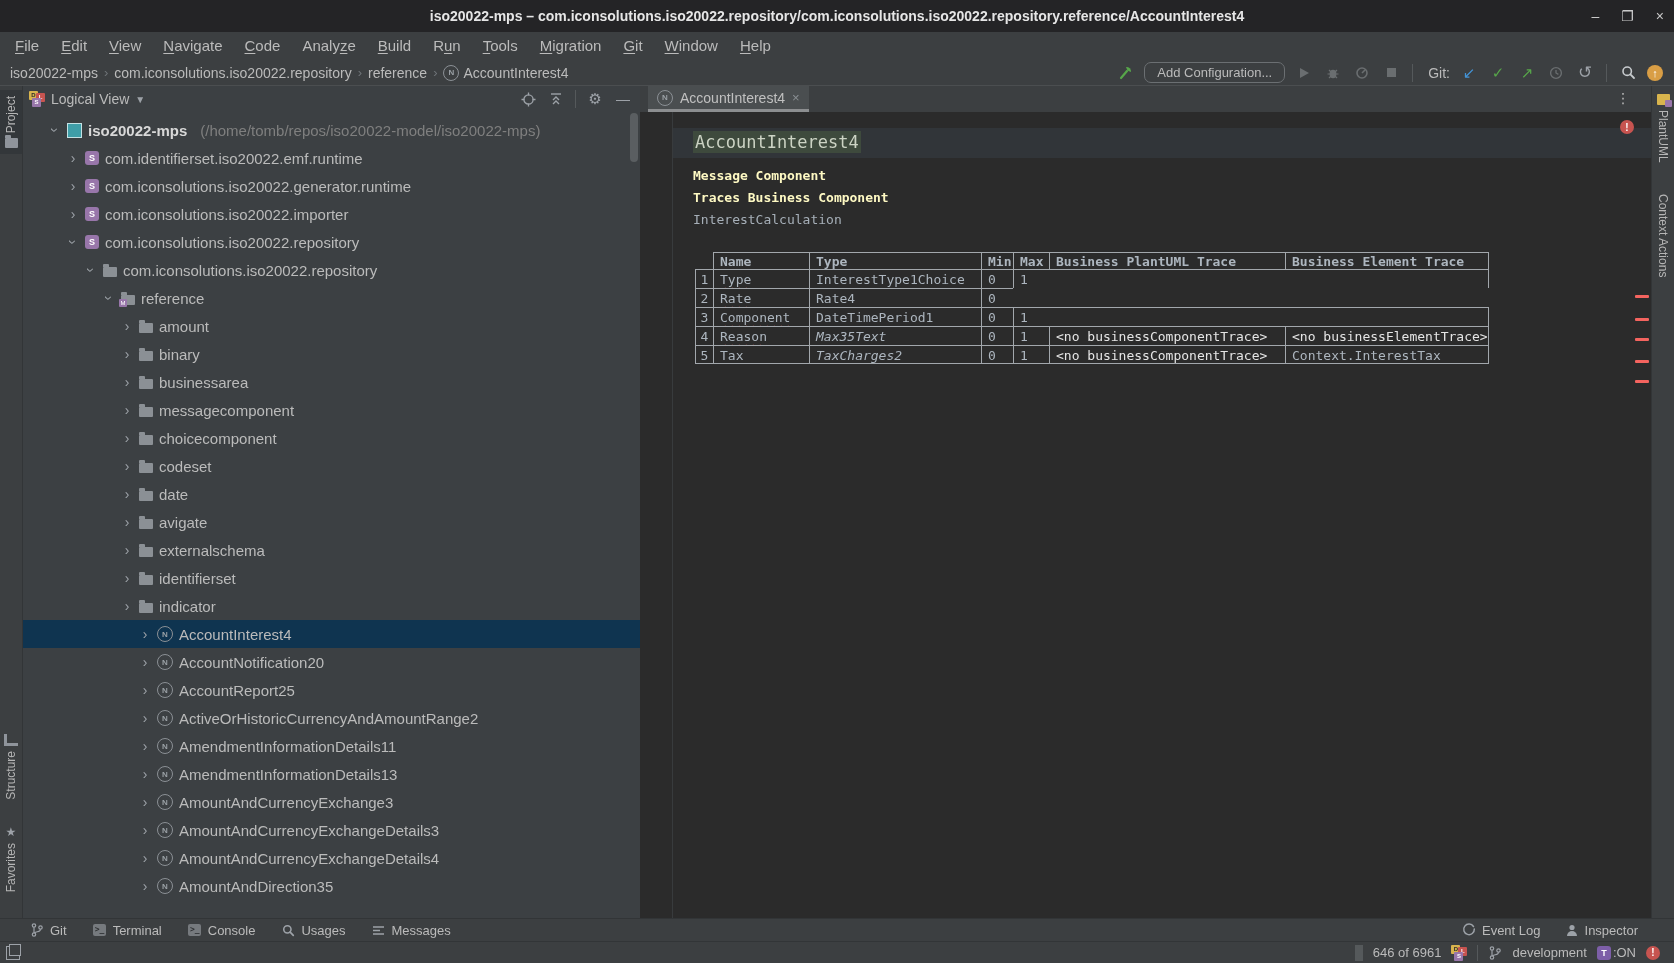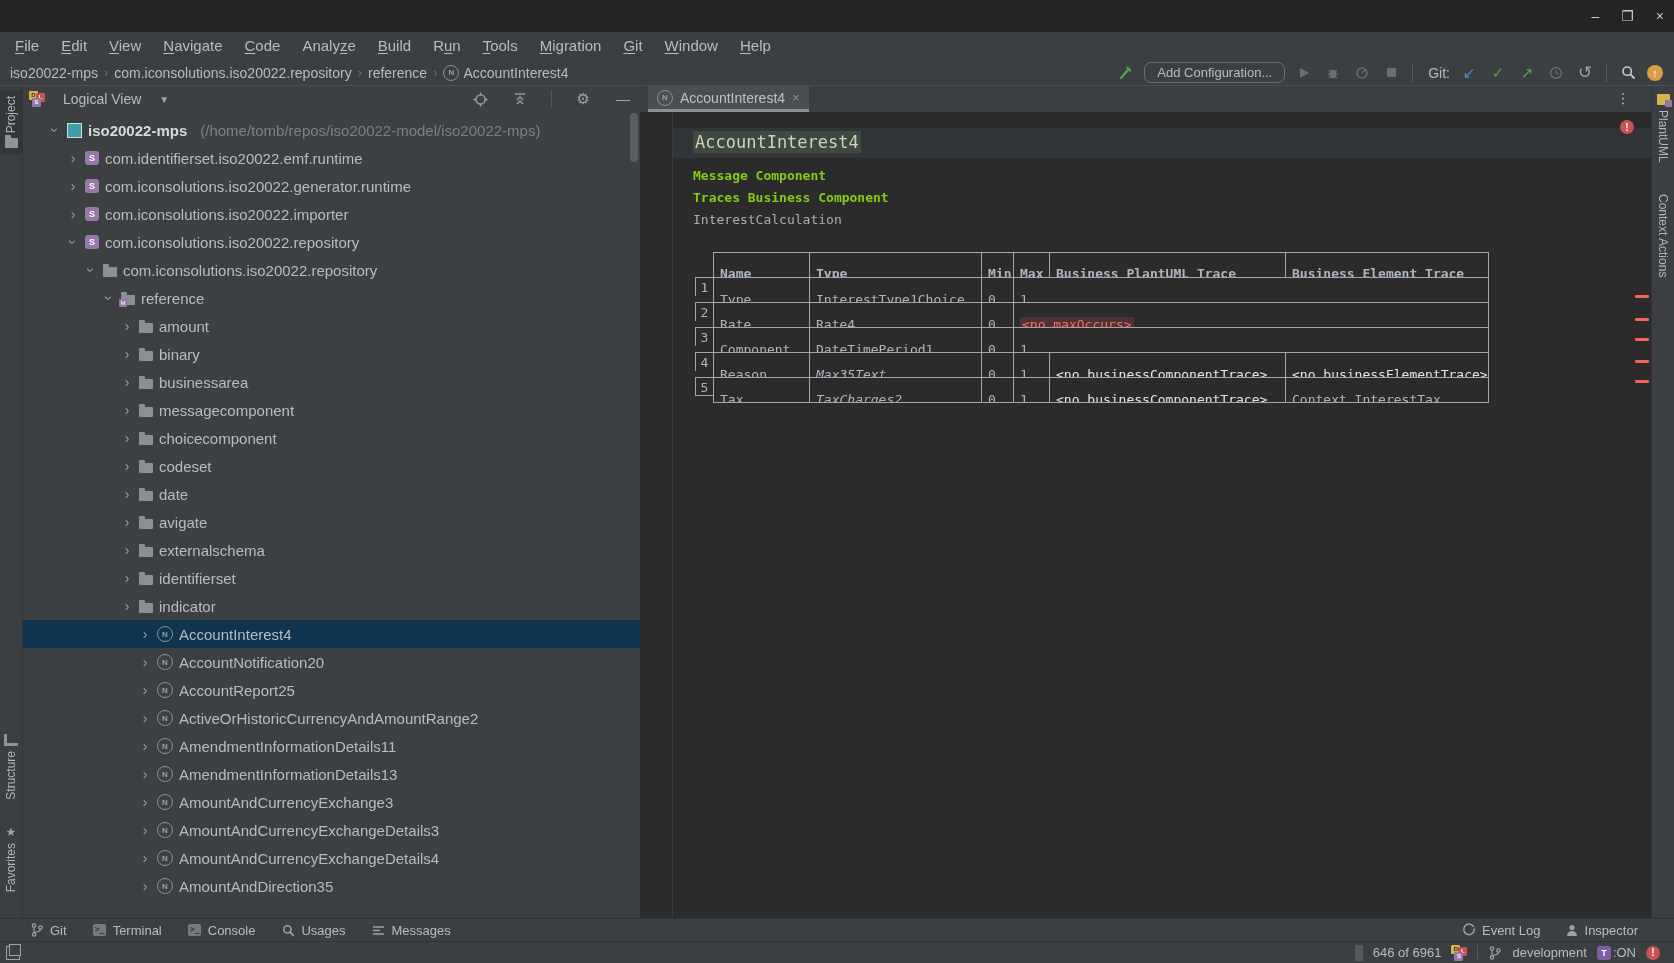--- a/index.html
+++ b/index.html
@@ -47,21 +47,21 @@
   .vlabel-right{writing-mode:vertical-rl;}
   #stripe-project{top:4px;background:#33373a;padding:6px 0;}
   #stripe-structure{top:648px;} #stripe-favorites{top:740px;}
   .mini-ic{width:13px;height:10px;background:#8f949b;border-radius:1px;position:relative;}
   .mini-ic::before{content:"";position:absolute;left:0;top:-3px;width:6px;height:3px;background:#8f949b;border-radius:1px 1px 0 0;}
   .mini-star{color:#9da2a8;font-size:12px;line-height:12px;}
   .mini-struct{width:11px;height:9px;border-left:3px solid #8f949b;border-bottom:3px solid #8f949b;}
 
   
   #project-panel{position:absolute;left:23px;top:0;width:617px;height:100%;background:#3c4043;overflow:hidden;}
-  #panel-header{height:26px;display:flex;align-items:center;padding:0 6px;gap:18px;font-size:14px;color:#bbbbbb;}
+  #panel-header{height:26px;display:flex;align-items:center;padding:0 6px;gap:6px;font-size:14px;color:#bbbbbb;}
   #panel-header .spacer{flex:1;}
   .ph-ic{color:#9da2a8;display:inline-flex;align-items:center;justify-content:center;width:22px;height:20px;font-size:14px;}
   #logical-view-caret{font-size:10px;color:#9da2a8;}
   #tree{position:absolute;left:0;top:30px;width:100%;}
   .trow{height:28px;display:flex;align-items:center;gap:6px;font-size:15px;color:#bbbbbb;white-space:nowrap;}
   .trow.selected{background:#0f3450;}
   .trow .chev{width:12px;color:#9da2a8;font-size:14px;display:inline-block;text-align:center;flex:none;}
   .trow .chev.exp{transform:rotate(90deg);}
   .tlabel b{color:#d8d8d8;}
   .tsuffix{color:#7f7f7f;margin-left:7px;}
@@ -86,30 +86,30 @@
   #tab{display:flex;align-items:center;gap:7px;padding:0 9px;background:#4a4e50;border-bottom:3px solid #8c8e90;
        box-sizing:border-box;font-size:14px;color:#c0c0c0;margin-left:8px;}
   #tab .close{color:#8a8f93;font-size:13px;}
   #tab-more{position:absolute;right:22px;top:4px;color:#bbbbbb;font-size:14px;}
   #editor-content{position:absolute;left:0;top:26px;right:0;bottom:0;overflow:hidden;}
   #gutter-line{position:absolute;left:32px;top:0;bottom:0;width:1px;background:#383b3d;}
   #head-band{position:absolute;left:33px;right:0;top:16px;height:30px;background:#313539;}
   #editor-title{position:absolute;left:53px;top:20px;font-size:17px;color:#ccd3c4;}
   #editor-title span{background:#3e4a3d;padding:1px 2px;}
   .ed-line{position:absolute;left:53px;font-size:13px;color:#a6afb8;}
-  .ed-bold{font-weight:bold;color:#84cc16;}
+  .ed-bold{font-weight:bold;color:#fef9c3;}
   #insp-circle{position:absolute;right:18px;top:34px;width:14px;height:14px;border-radius:50%;background:#c75450;
                color:#fff;font-size:10px;font-weight:bold;display:flex;align-items:center;justify-content:center;}
   .stripe-mark{position:absolute;right:3px;width:14px;height:3px;background:#f4645f;border-radius:1px;}
 
   
   #mtable{position:absolute;left:55px;top:140px;font-size:13px;color:#adb6bf;}
   .trw{display:grid;grid-template-columns:18px 96px 172px 32px 36px 236px 204px;}
   .trw.merged{grid-template-columns:18px 96px 172px 32px 476px;}
-  .tc{border-left:1px solid #a2a7ac;border-top:1px solid #a2a7ac;padding:12px 6px;height:19px;line-height:19px;
+  .tc{border-left:1px solid #a2a7ac;border-top:1px solid #a2a7ac;padding:0 6px;height:19px;line-height:19px;
       box-sizing:border-box;overflow:hidden;white-space:nowrap;}
   .tc.last{border-right:1px solid #a2a7ac;}
   .trw.bottom .tc{border-bottom:1px solid #a2a7ac;}
   .tc.nb{border:none;}
   .tc.num{padding:0 4px;text-align:center;}
   .thead .tc{font-weight:bold;height:17px;line-height:17px;}
   .ital{font-style:italic;}
   .sq{text-decoration:underline;text-decoration-style:wavy;text-decoration-color:#e35d5d;
       text-decoration-thickness:1px;text-underline-offset:3px;}
   .err{color:#ff6b68;background:#4e3332;padding:0 2px;}
@@ -144,20 +144,21 @@
   .t-badge{width:14px;height:14px;background:#7d5fa8;border-radius:3px;color:#fff;font-size:9px;font-weight:bold;
            display:inline-flex;align-items:center;justify-content:center;}
   .err-circle{width:14px;height:14px;border-radius:50%;background:#c75450;color:#fff;font-size:10px;font-weight:bold;
               display:inline-flex;align-items:center;justify-content:center;}
   svg{display:block;}
 </style>
 </head>
 <body>
 
 <div id="titlebar">
+  <span class="title">iso20022-mps – com.iconsolutions.iso20022.repository/com.iconsolutions.iso20022.repository.reference/AccountInterest4</span>
   <div id="win-controls">
     <span>–</span>
     <span>❐</span>
     <span>×</span>
   </div>
 </div>
 
 <div id="menubar">
     <span class="menu-item"><u>F</u>ile</span>
     <span class="menu-item"><u>E</u>dit</span>
@@ -458,21 +459,20 @@
             <div class="tc "><span class="sq">Type</span></div>
             <div class="tc ">InterestType1Choice</div>
             <div class="tc ">0</div>
             <div class="tc last">1</div>
           </div>
           <div class="trw merged">
             <div class="tc num">2</div>
             <div class="tc "><span class="sq">Rate</span></div>
             <div class="tc ">Rate4</div>
             <div class="tc ">0</div>
-            <div class="tc last"><span class="err">&lt;no maxOccurs&gt;</span></div>
           </div>
           <div class="trw merged">
             <div class="tc num">3</div>
             <div class="tc "><span class="sq">Component</span></div>
             <div class="tc ">DateTimePeriod1</div>
             <div class="tc ">0</div>
             <div class="tc last">1</div>
           </div>
           <div class="trw">
             <div class="tc num">4</div>

